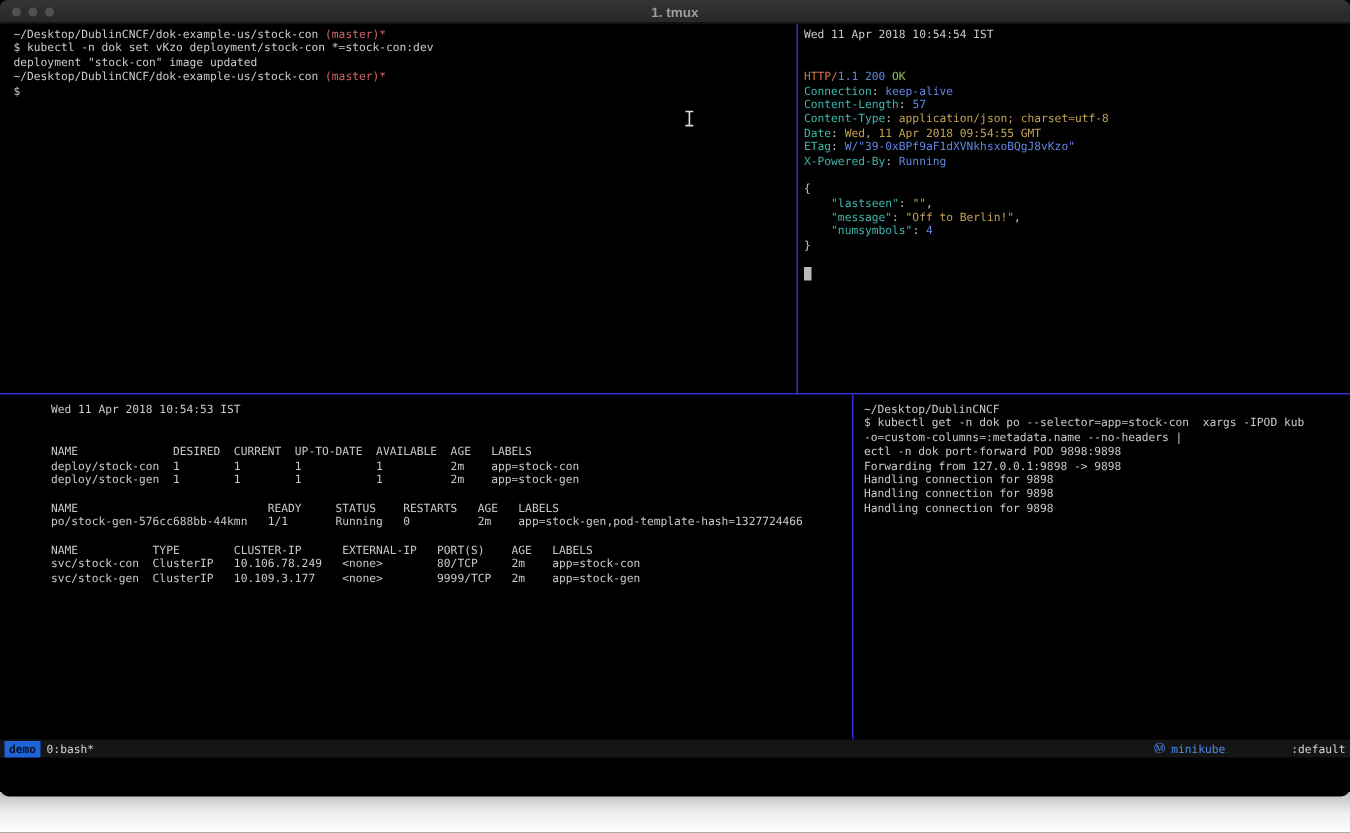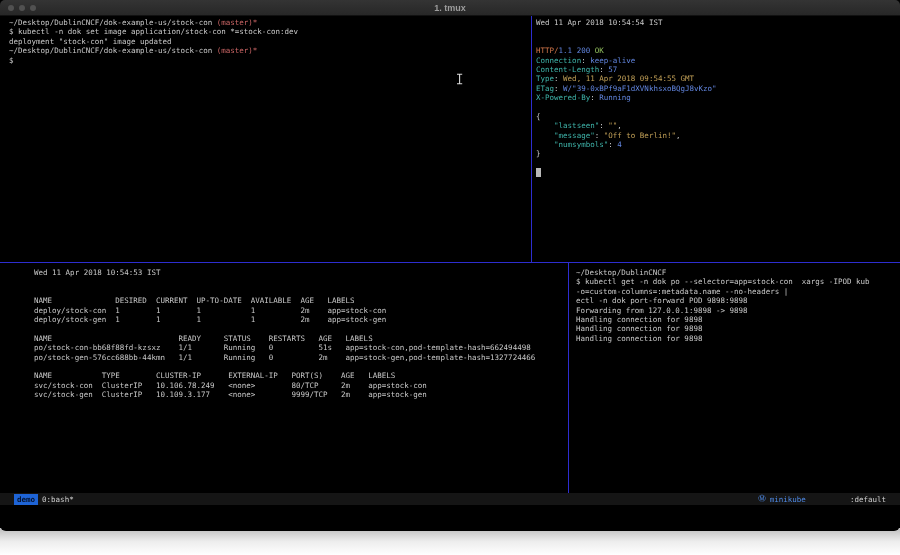--- a/index.html
+++ b/index.html
@@ -24,21 +24,21 @@
   .pane-tr { left:533px; top:16px; width:367px; height:246px; padding:2px 0 0 3px; }
   .pane-bl { left:0;   top:264px; width:568px; height:229px; padding:4px 0 0 34px; }
   .pane-br { left:570px; top:264px; width:330px; height:229px; padding:4px 0 0 6px; }
 
   .vb { position:absolute; width:1px; background:#2d2dd0; }
   .vb1 { left:531px; top:16px; height:246px; }
   .vb2 { left:568px; top:263px; height:230px; }
   .hb { position:absolute; left:0; top:262px; width:900px; height:1px; background:#2d2dd0; }
 
   .statusbar { position:absolute; left:0; top:493px; width:900px; height:12px; background:#151515;
-    display:flex; align-items:center; gap:4px; padding:0 14px;
+    display:flex; align-items:center; gap:4px; padding:0 3px;
     font:7.5px "DejaVu Sans Mono", monospace; }
   .session { background:#1e64d6; color:#04122c; padding:0 3px; font-weight:bold; line-height:11px; }
   .winitem { color:#d2d2d2; }
   .spacer { flex:1; }
   .k8icon, .ctx { color:#4f8be8; }
   .ns { color:#cfcfcf;margin-left:40px; }
 
   .c-fg     { color:#c9c9c9; }
   .c-red    { color:#cc6666; }
   .c-cyan   { color:#3fb5ab; }
@@ -63,34 +63,35 @@
       <div class="lights">
         <span class="light"></span>
         <span class="light"></span>
         <span class="light"></span>
       </div>
       <div class="title">1. tmux</div>
     </div>
 
     <div class="pane pane-tl">
         <div class="tline"><span class="c-fg">~/Desktop/DublinCNCF/dok-example-us/stock-con </span><span class="c-red">(master)*</span></div>
-        <div class="tline"><span class="c-fg">$ kubectl -n dok set image application/stock-con *=stock-con:dev</span></div>
+        <div class="tline"><span class="c-fg">$ kubectl -n dok set vKzo deployment/stock-con *=stock-con:dev</span></div>
         <div class="tline"><span class="c-fg">deployment "stock-con" image updated</span></div>
         <div class="tline"><span class="c-fg">~/Desktop/DublinCNCF/dok-example-us/stock-con </span><span class="c-red">(master)*</span></div>
         <div class="tline"><span class="c-fg">$</span></div>
       </div>
     <div class="vb vb1"></div>
     <div class="pane pane-tr">
         <div class="tline"><span class="c-fg">Wed 11 Apr 2018 10:54:54 IST</span></div>
         <div class="tline">&nbsp;</div>
         <div class="tline">&nbsp;</div>
         <div class="tline"><span class="c-orange">HTTP/</span><span class="c-blue">1.1 200</span><span class="c-fg"> </span><span class="c-green">OK</span></div>
         <div class="tline"><span class="c-cyan">Connection</span><span class="c-fg">: </span><span class="c-blue">keep-alive</span></div>
         <div class="tline"><span class="c-cyan">Content-Length</span><span class="c-fg">: </span><span class="c-blue">57</span></div>
-        <div class="tline"><span class="c-cyan">Type</span><span class="c-fg">: </span><span class="c-yellow">Wed, 11 Apr 2018 09:54:55 GMT</span></div>
+        <div class="tline"><span class="c-cyan">Content-Type</span><span class="c-fg">: </span><span class="c-yellow">application/json; charset=utf-8</span></div>
+        <div class="tline"><span class="c-cyan">Date</span><span class="c-fg">: </span><span class="c-yellow">Wed, 11 Apr 2018 09:54:55 GMT</span></div>
         <div class="tline"><span class="c-cyan">ETag</span><span class="c-fg">: </span><span class="c-blue">W/"39-0xBPf9aF1dXVNkhsxoBQgJ8vKzo"</span></div>
         <div class="tline"><span class="c-cyan">X-Powered-By</span><span class="c-fg">: </span><span class="c-blue">Running</span></div>
         <div class="tline">&nbsp;</div>
         <div class="tline"><span class="c-fg">{</span></div>
         <div class="tline"><span class="c-fg">    </span><span class="c-cyan">"lastseen"</span><span class="c-fg">: </span><span class="c-yellow">""</span><span class="c-fg">,</span></div>
         <div class="tline"><span class="c-fg">    </span><span class="c-cyan">"message"</span><span class="c-fg">: </span><span class="c-yellow">"Off to Berlin!"</span><span class="c-fg">,</span></div>
         <div class="tline"><span class="c-fg">    </span><span class="c-cyan">"numsymbols"</span><span class="c-fg">: </span><span class="c-blue">4</span></div>
         <div class="tline"><span class="c-fg">}</span></div>
         <div class="tline">&nbsp;</div>
         <div class="tline"><span class="c-cursor"> </span></div>
@@ -98,21 +99,20 @@
     <div class="hb"></div>
     <div class="pane pane-bl">
         <div class="tline"><span class="c-fg">Wed 11 Apr 2018 10:54:53 IST</span></div>
         <div class="tline">&nbsp;</div>
         <div class="tline">&nbsp;</div>
         <div class="tline"><span class="c-fg">NAME              DESIRED  CURRENT  UP-TO-DATE  AVAILABLE  AGE   LABELS</span></div>
         <div class="tline"><span class="c-fg">deploy/stock-con  1        1        1           1          2m    app=stock-con</span></div>
         <div class="tline"><span class="c-fg">deploy/stock-gen  1        1        1           1          2m    app=stock-gen</span></div>
         <div class="tline">&nbsp;</div>
         <div class="tline"><span class="c-fg">NAME                            READY     STATUS    RESTARTS   AGE   LABELS</span></div>
-        <div class="tline"><span class="c-fg">po/stock-con-bb68f88fd-kzsxz    1/1       Running   0          51s   app=stock-con,pod-template-hash=662494498</span></div>
         <div class="tline"><span class="c-fg">po/stock-gen-576cc688bb-44kmn   1/1       Running   0          2m    app=stock-gen,pod-template-hash=1327724466</span></div>
         <div class="tline">&nbsp;</div>
         <div class="tline"><span class="c-fg">NAME           TYPE        CLUSTER-IP      EXTERNAL-IP   PORT(S)    AGE   LABELS</span></div>
         <div class="tline"><span class="c-fg">svc/stock-con  ClusterIP   10.106.78.249   &lt;none&gt;        80/TCP     2m    app=stock-con</span></div>
         <div class="tline"><span class="c-fg">svc/stock-gen  ClusterIP   10.109.3.177    &lt;none&gt;        9999/TCP   2m    app=stock-gen</span></div>
       </div>
     <div class="vb vb2"></div>
     <div class="pane pane-br">
         <div class="tline"><span class="c-fg">~/Desktop/DublinCNCF</span></div>
         <div class="tline"><span class="c-fg">$ kubectl get -n dok po --selector=app=stock-con  xargs -IPOD kub</span></div>

